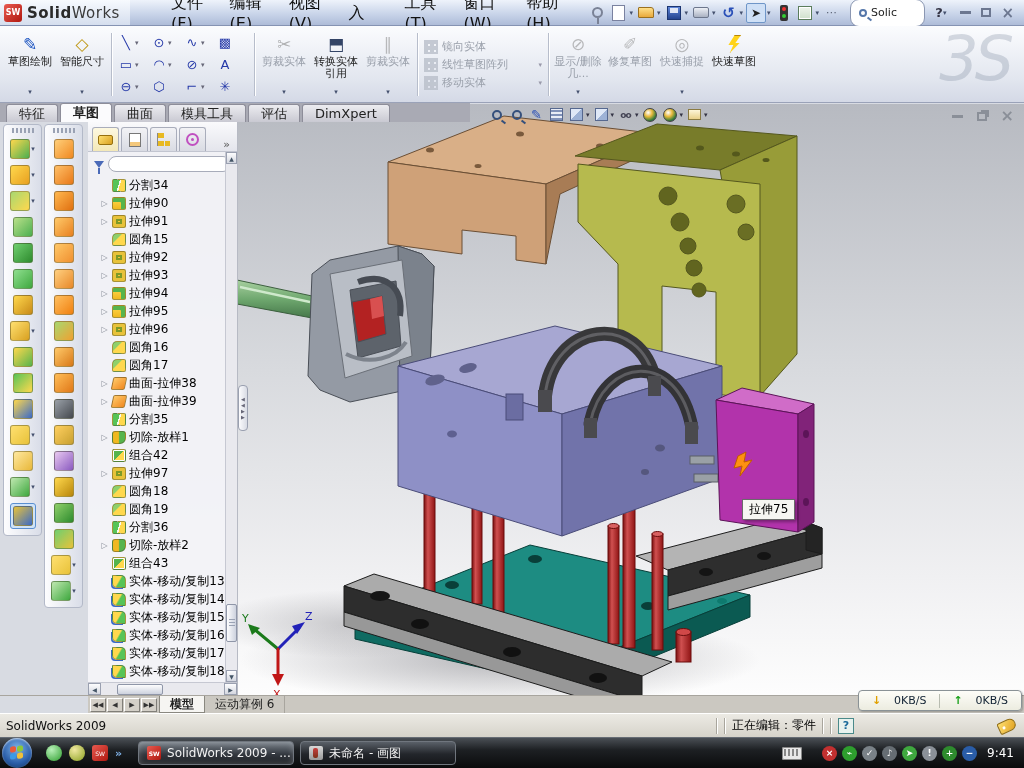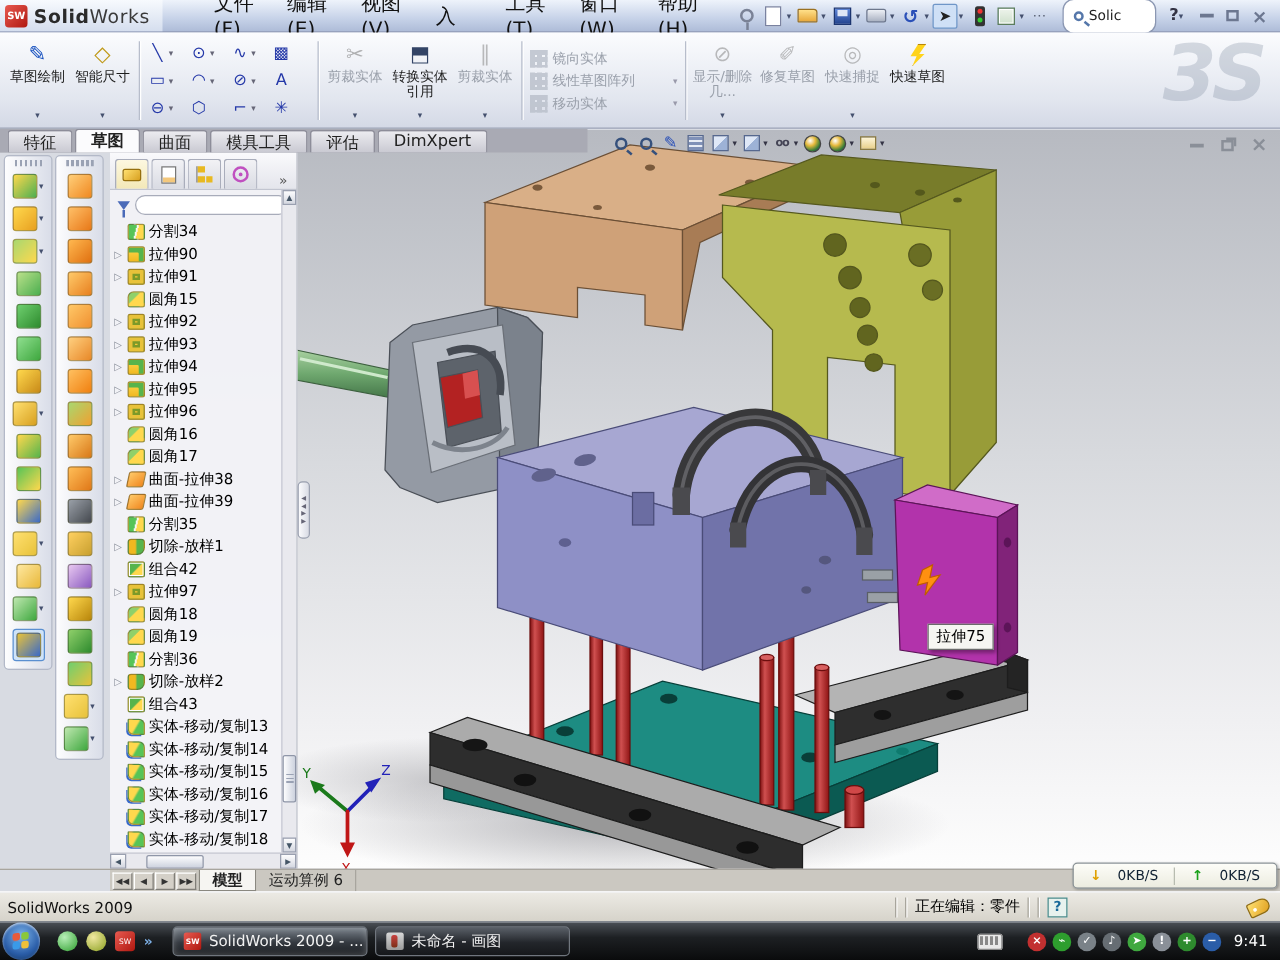--- a/index.html
+++ b/index.html
@@ -64,21 +64,21 @@
   .sketchgrid { display:grid; grid-template-rows:repeat(3,22px); grid-auto-flow:column; align-self:center; padding:0 2px; }
   .sg-cell { display:flex; align-items:center; width:33px; }
   .sg-g { color:#2438a8; font-size:13px; width:18px; text-align:center; }
   .sg-a { font-size:7px; color:#667; }
   .stack { display:flex; flex-direction:column; justify-content:center; gap:3px; padding:0 3px; }
   .stack-row { display:flex; align-items:center; gap:4px; color:#9aa0ab; font-size:11px; width:118px; }
   .stack-row .sic { width:14px; height:14px; background:
       repeating-linear-gradient(90deg,#b9bfca 0 4px,transparent 4px 6px),
       repeating-linear-gradient(#b9bfca 0 4px,transparent 4px 6px); opacity:.8; }
   .stack-row .sa { margin-left:auto; font-size:7px; color:#99a; }
-  .watermark { position:absolute; right:14px; top:22px; font-size:62px; font-style:italic; font-weight:bold;
+  .watermark { position:absolute; right:14px; top:22px; font-size:62px; font-style:italic; font-weight:normal;
     color:rgba(125,138,160,.30); letter-spacing:-4px; }
 
   
   .bi-sketch { color:#1a53c0; } .bi-dim { color:#c09a1a; }
   .bi-trim { color:#777; } .bi-convert{ color:#346; } .bi-offset{ color:#888; }
   .bi-display{ color:#888; } .bi-repair{ color:#888; } .bi-snap{ color:#888; }
   .bi-bolt { width:14px; height:18px; background:#ffd31a; border:1px solid #b8860b;
      clip-path:polygon(55% 0,100% 0,60% 45%,90% 45%,20% 100%,45% 55%,10% 55%); }
 
   
@@ -135,21 +135,21 @@
   .ic-cfg { width:13px; height:13px; background:
      linear-gradient(#e8b921,#e8b921) 0 0/6px 5px no-repeat,
      linear-gradient(#e8b921,#e8b921) 7px 8px/6px 5px no-repeat,
      linear-gradient(#e8b921,#e8b921) 0 8px/6px 5px no-repeat; border-left:1px solid #888; }
   .ic-dimx { width:13px; height:13px; border:2px solid #c050c0; border-radius:50%; position:relative; }
   .ic-dimx::after{ content:""; position:absolute; left:3px; top:3px; width:3px; height:3px; background:#c050c0; border-radius:50%; }
   .tp-filter { height:24px; display:flex; align-items:center; gap:4px; padding:0 6px; }
   .funnel { width:0; height:0; border-left:5px solid transparent; border-right:5px solid transparent; border-top:7px solid #4a6ab8; position:relative; }
   .funnel::after{ content:""; position:absolute; left:-1px; top:0; width:2px; height:6px; background:#4a6ab8; }
   .filter-box { flex:1; height:16px; background:#fff; border:1px solid #a8acba; border-radius:8px; }
-  .tp-list { position:relative; flex:1; overflow:hidden; padding-left:2px; }
+  .tp-list { position:relative; flex:1; overflow:hidden; padding-left:12px; }
   .trow { height:18px; display:flex; align-items:center; gap:3px; font-size:12px; color:#000; white-space:nowrap; }
   .texp { width:9px; font-size:8px; color:#8a8f9a; text-align:center; flex:0 0 auto; }
   .tico { width:14px; height:13px; flex:0 0 auto; border-radius:2px; border:1px solid rgba(80,80,40,.5); }
   .ti-split { background:linear-gradient(105deg,#57c457 45%,#f8f8f0 45% 55%,#ffd84d 55%); }
   .ti-boss  { background:linear-gradient(#ffd84d,#f0b820); box-shadow:inset -4px 4px 0 0 #57b44c; }
   .ti-cut   { background:linear-gradient(#ffd84d,#f0b820); box-shadow:inset 0 0 0 3px #e8c23a, inset 0 0 0 5px #7c9a28; }
   .ti-fillet{ background:linear-gradient(135deg,#8fd06a 38%,#ffd84d 40%); border-radius:5px 2px 2px 2px; }
   .ti-surf  { background:linear-gradient(135deg,#ffca6a,#f08820); transform:skewX(-12deg); }
   .ti-loft  { background:linear-gradient(90deg,#f0b820 45%,#57b44c 55%); border-radius:3px 3px 6px 3px; }
   .ti-comb  { background:linear-gradient(135deg,#57b44c 48%,#ffd84d 52%); box-shadow:inset 0 0 0 1px #fff; }

